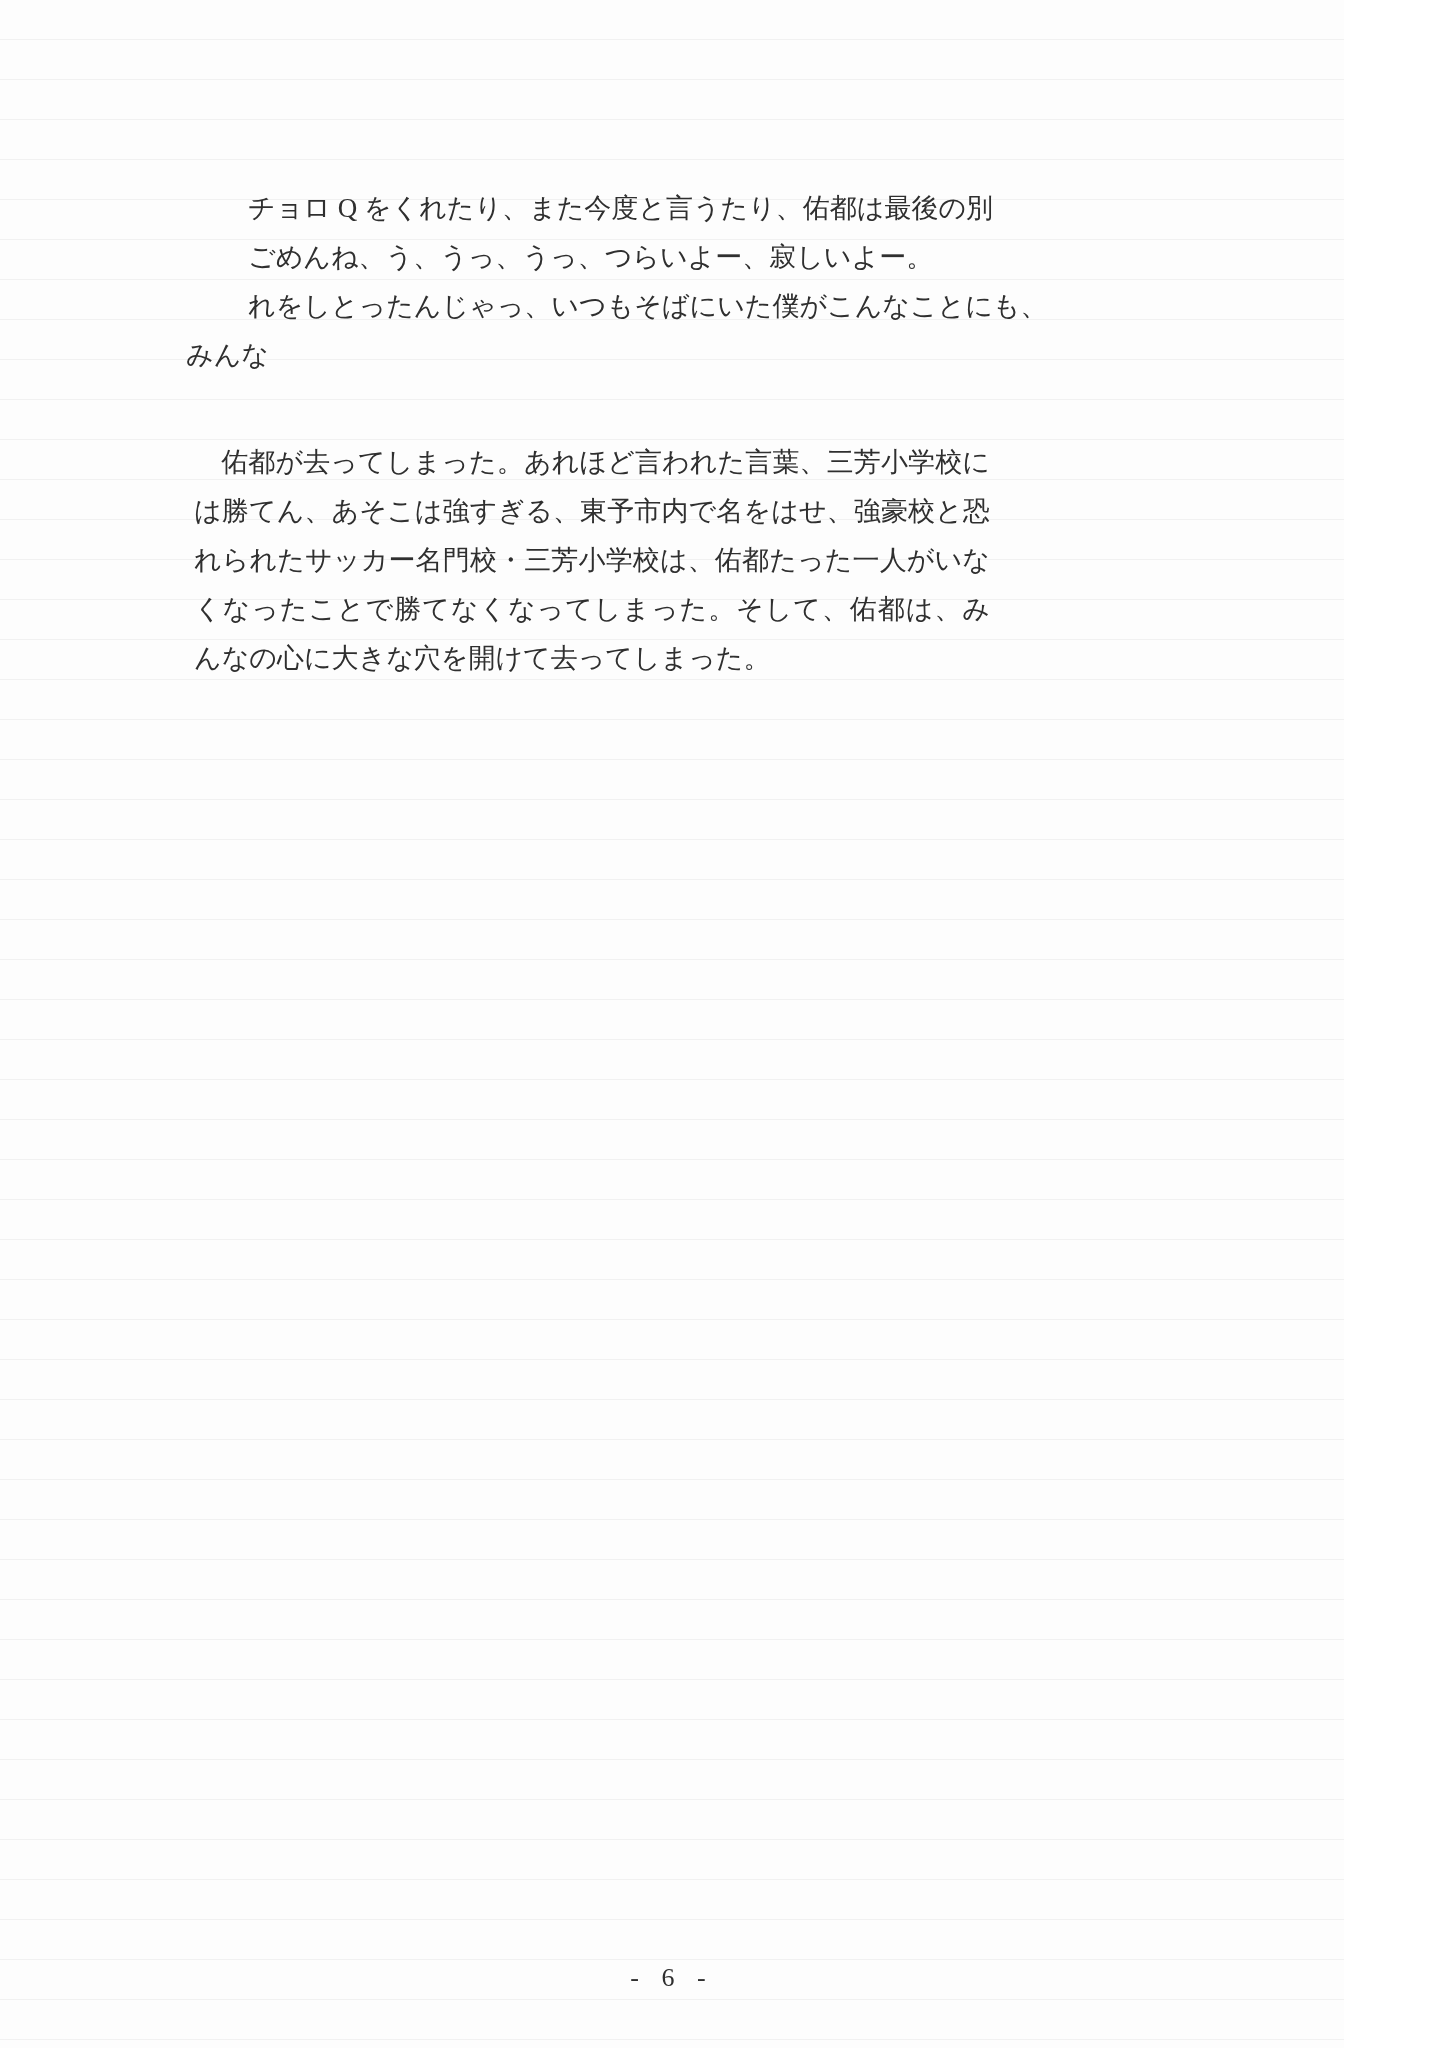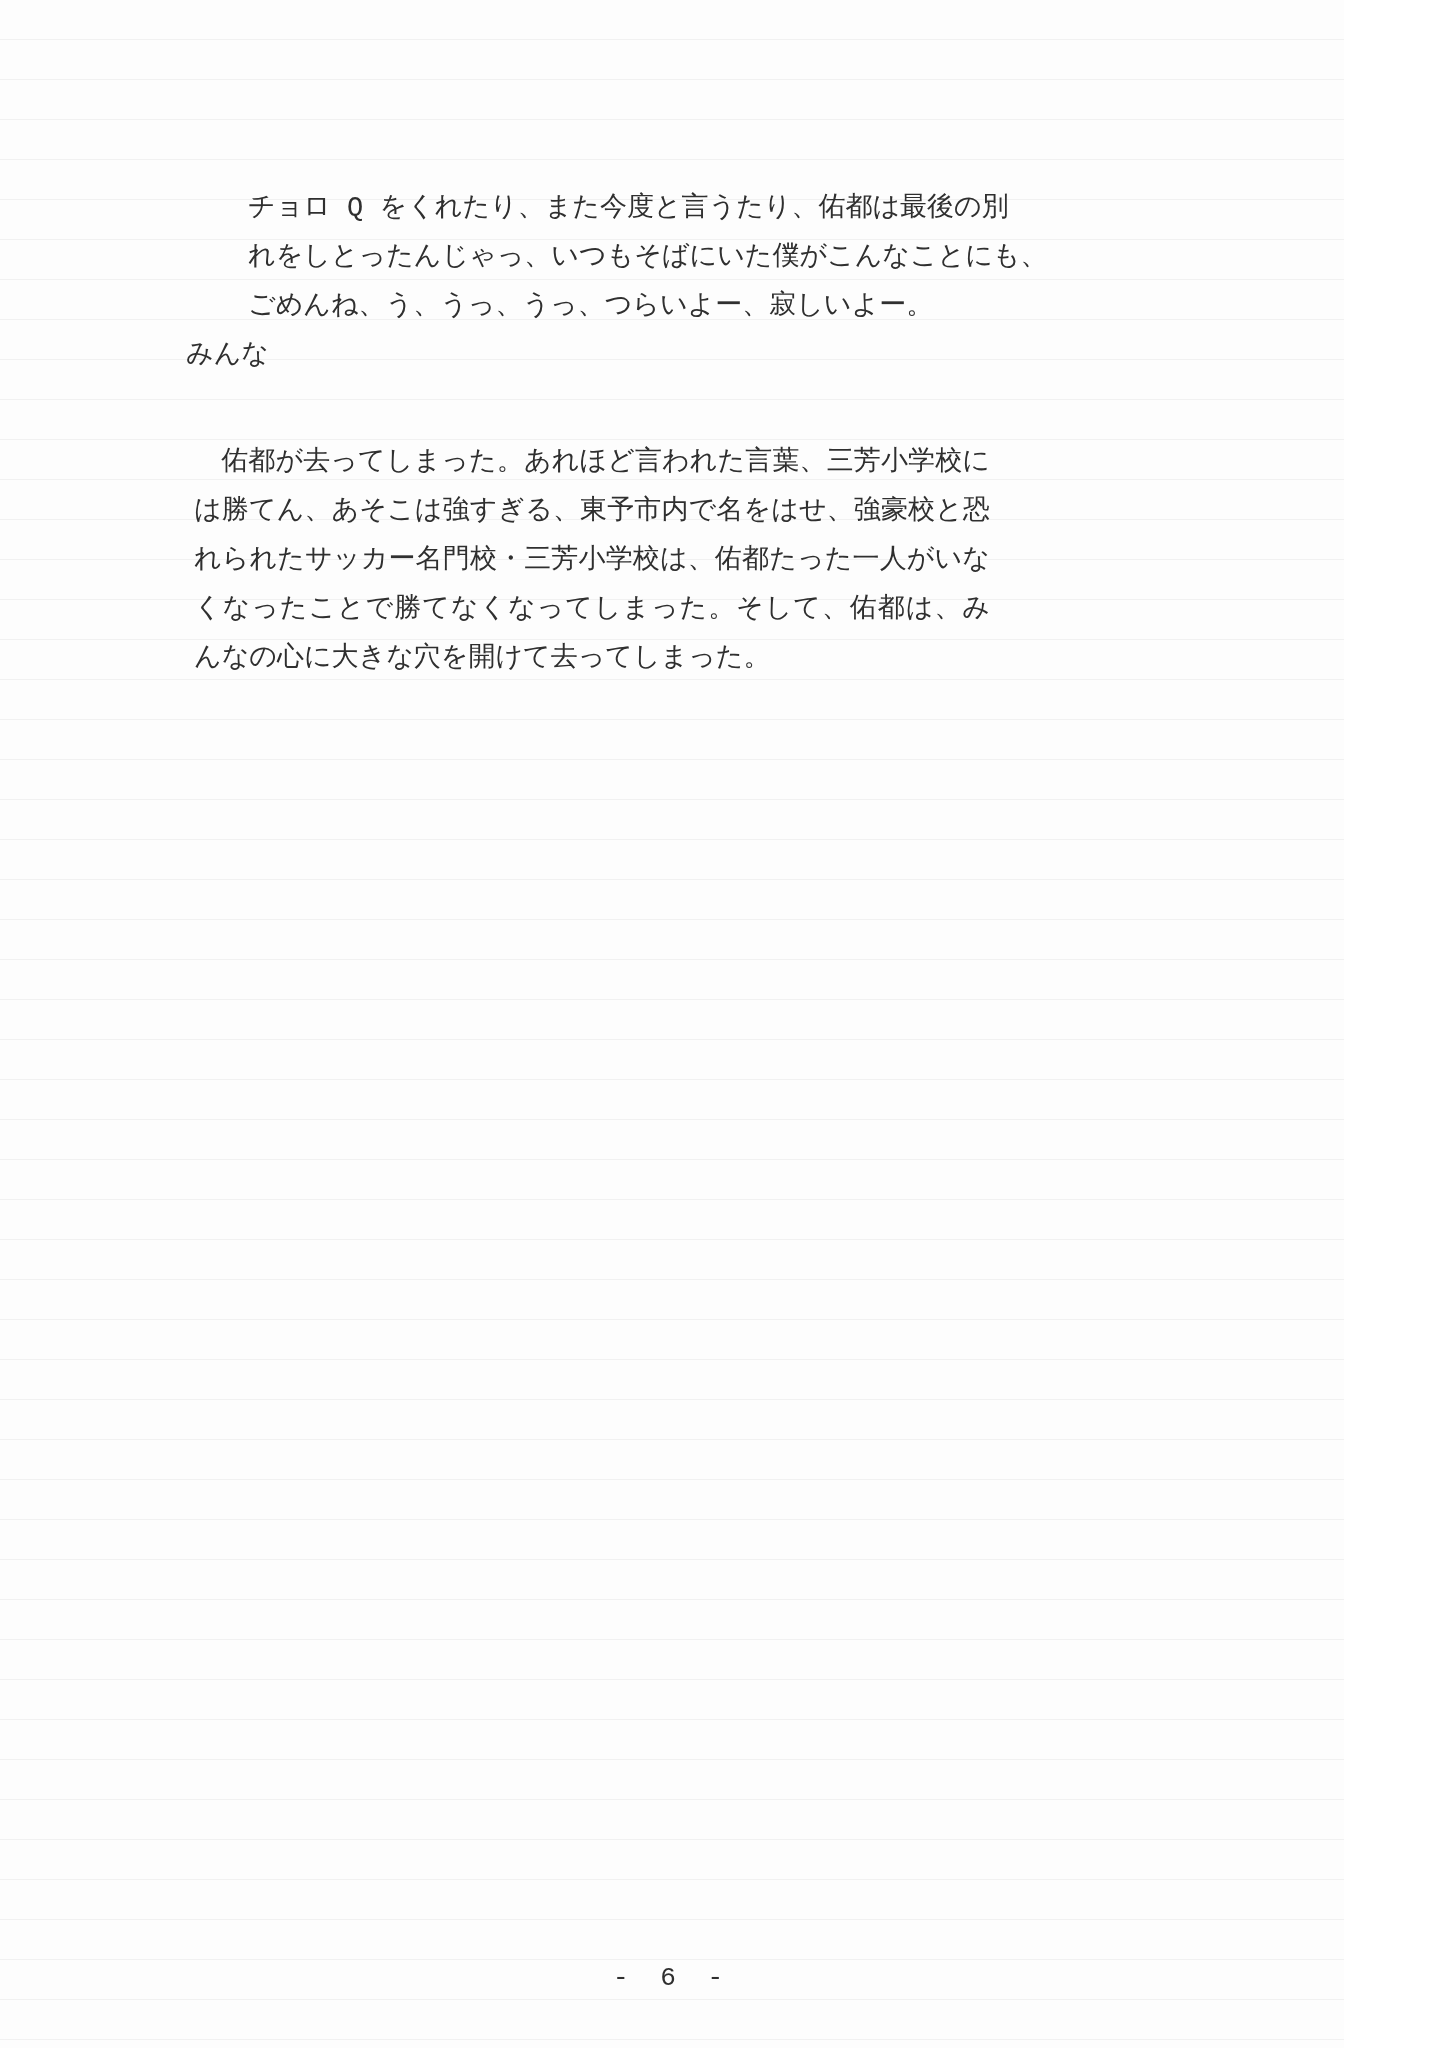--- a/index.html
+++ b/index.html
@@ -6,21 +6,21 @@
   .page {
     position: relative;
     width: 1344px;
     height: 2048px;
     background-color: #fdfdfd;
     background-image: repeating-linear-gradient(
       to bottom,
       transparent 0px, transparent 39px,
       #f1f1f1 39px, #f1f1f1 40px
     );
-    font-family: Liberation Mono, monospace;
+    font-family: Liberation Serif, serif;
     color: #2f2f2f;
     overflow: hidden;
   }
   .content {
     position: absolute;
     left: 186px;
     top: 184px;
     width: 812px;
     font-size: 27px;
     line-height: 49px;
@@ -54,22 +54,22 @@
 </style>
 </head>
 <body>
 
 <div class="page">
 
   <div class="content">
 
     <div class="dialogue-indent">
       <div class="dialogue-line">チョロ Q をくれたり、また今度と言うたり、佑都は最後の別</div>
+      <div class="dialogue-line">ごめんね、う、うっ、うっ、つらいよー、寂しいよー。</div>
       <div class="dialogue-line">れをしとったんじゃっ、いつもそばにいた僕がこんなことにも、</div>
-      <div class="dialogue-line">ごめんね、う、うっ、うっ、つらいよー、寂しいよー。</div>
     </div>
 
     <div class="speaker-line">
       <span>みんな</span>
     </div>
 
     <div class="paragraphs">
       <p class="story">　佑都が去ってしまった。あれほど言われた言葉、三芳小学校には勝てん、あそこは強すぎる、東予市内で名をはせ、強豪校と恐れられたサッカー名門校・三芳小学校は、佑都たった一人がいなくなったことで勝てなくなってしまった。そして、佑都は、みんなの心に大きな穴を開けて去ってしまった。</p>
     </div>
 

